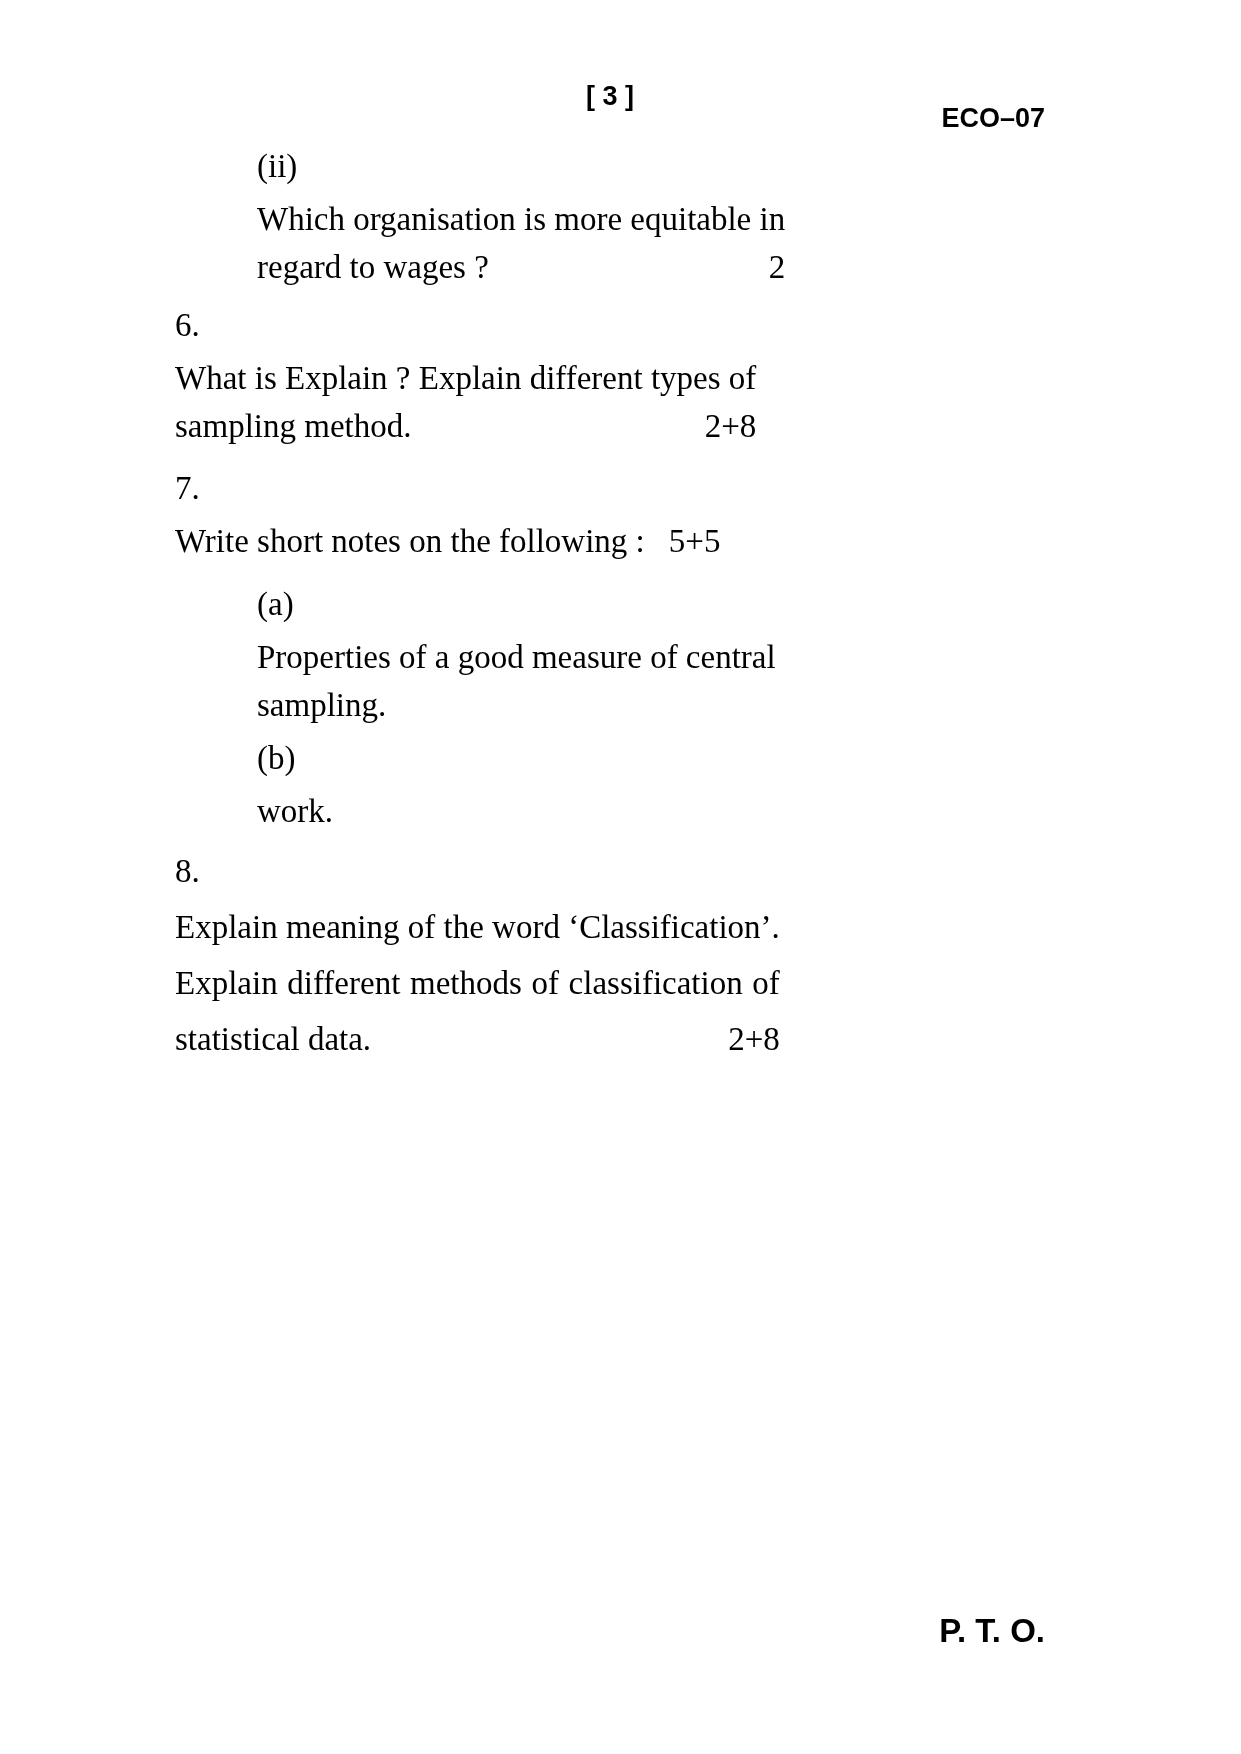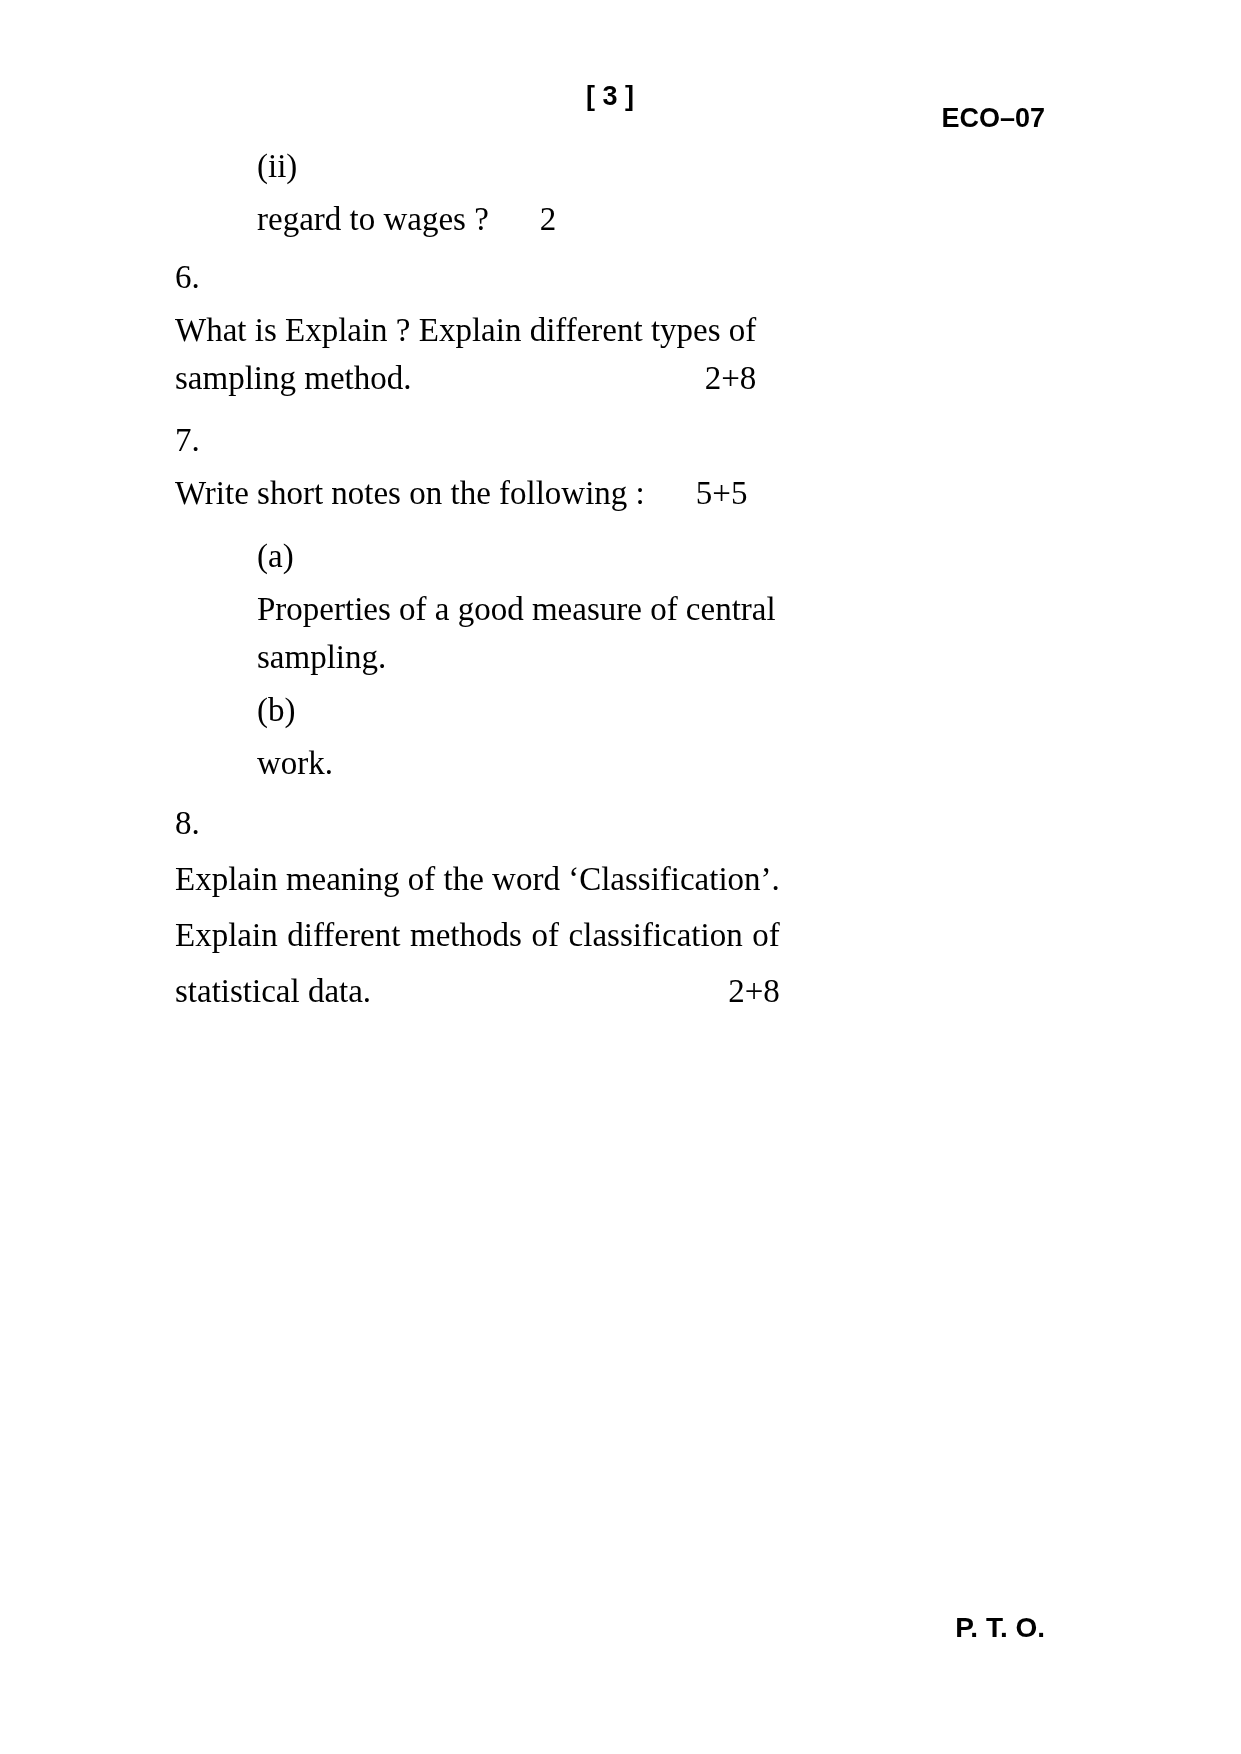--- a/index.html
+++ b/index.html
@@ -47,56 +47,56 @@
   .line.plain {
     text-align: left;
     text-align-last: left;
   }
   .line.last {
     display: flex;
     justify-content: space-between;
     align-items: baseline;
     text-align: left;
     text-align-last: left;
-    gap: 27px;
   }
   .q8 .line { line-height: 56px; }
   .q8 .num { line-height: 56px; }
   .marks { margin-left: 24px; white-space: nowrap; }
   .mt10 { margin-top: 10px; }
   .mt14 { margin-top: 14px; }
   .mt15 { margin-top: 15px; }
   .mt5  { margin-top: 5px; }
   .mt8  { margin-top: 8px; }
   .footer {
     position: absolute;
     right: 196px;
     top: 1612px;
     font-family: "Liberation Sans", sans-serif;
     font-weight: bold;
-    font-size: 28px;
+    font-size: 33px;
     margin-left: 16px;
   }
 </style>
 </head>
 <body>
 
 <div class="page" style="--paper: #ffffff; --ink: #000000;">
 
   <div class="hdr">
     <div class="pageno">[ 3 ]</div>
     <div class="code">ECO–07</div>
   </div>
 
   <div class="main">
 
     <section class="sub">
       <div class="row">
         <div class="num">(ii)</div>
         <div class="bodycol">
+          <div class="line">Which organisation is more equitable in</div>
           <div class="line last">
             <span>regard to wages ?</span>
             <span class="marks">2</span>
           </div>
         </div>
       </div>
     </section>
 
     <section class="q mt10">
       <div class="row">

